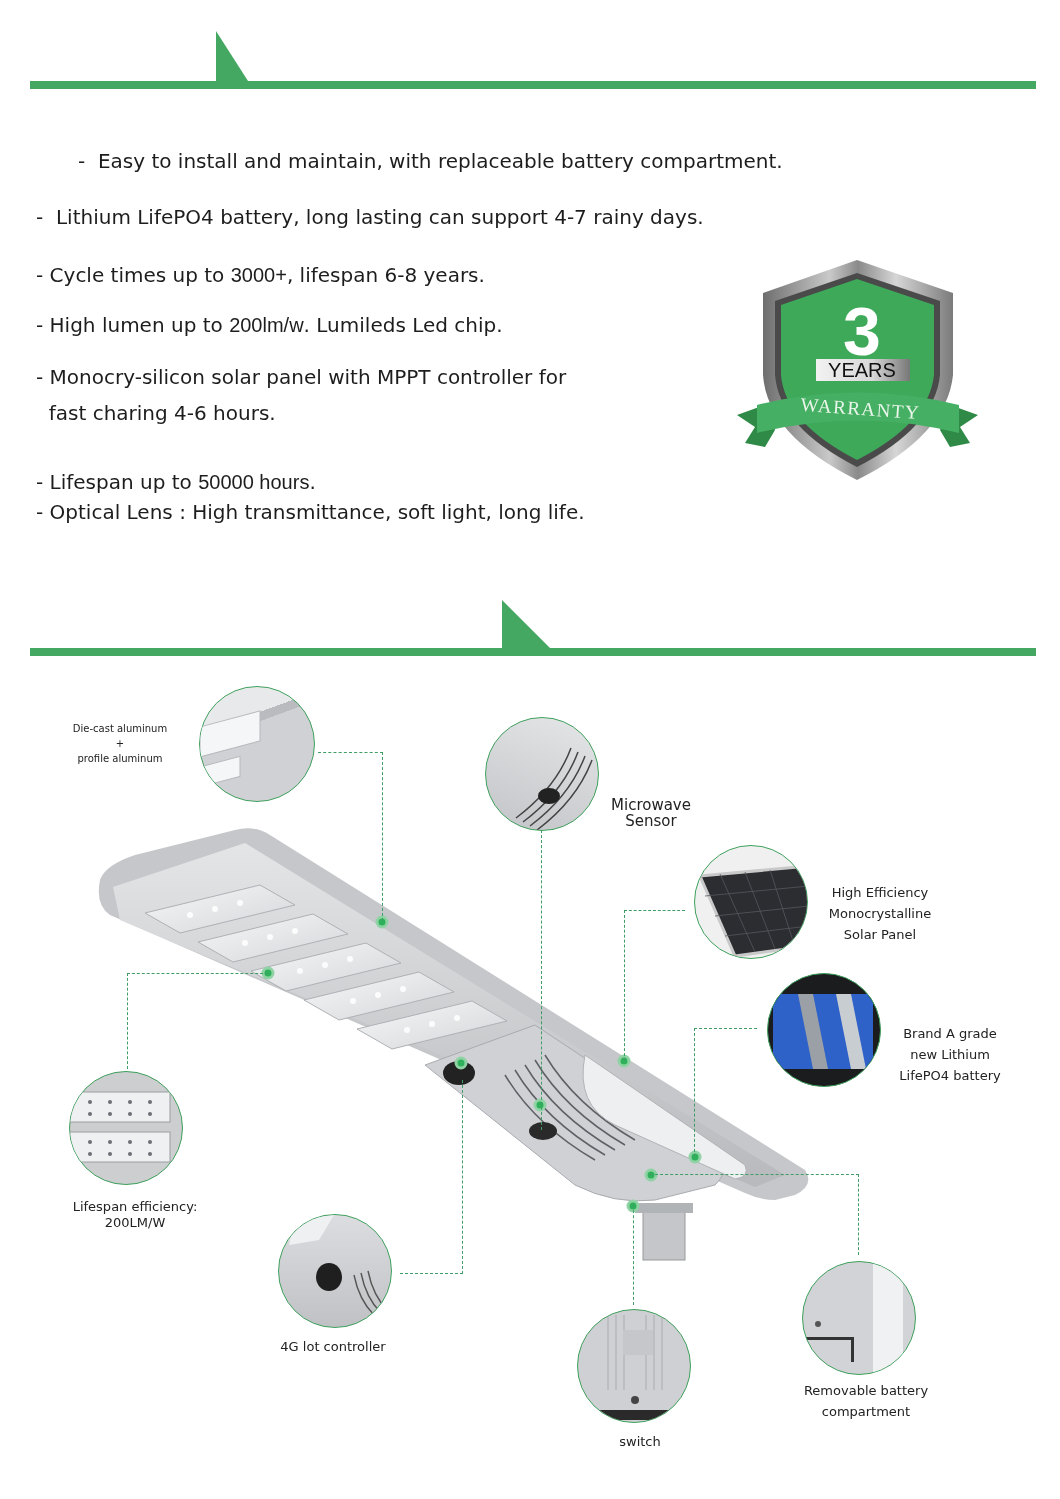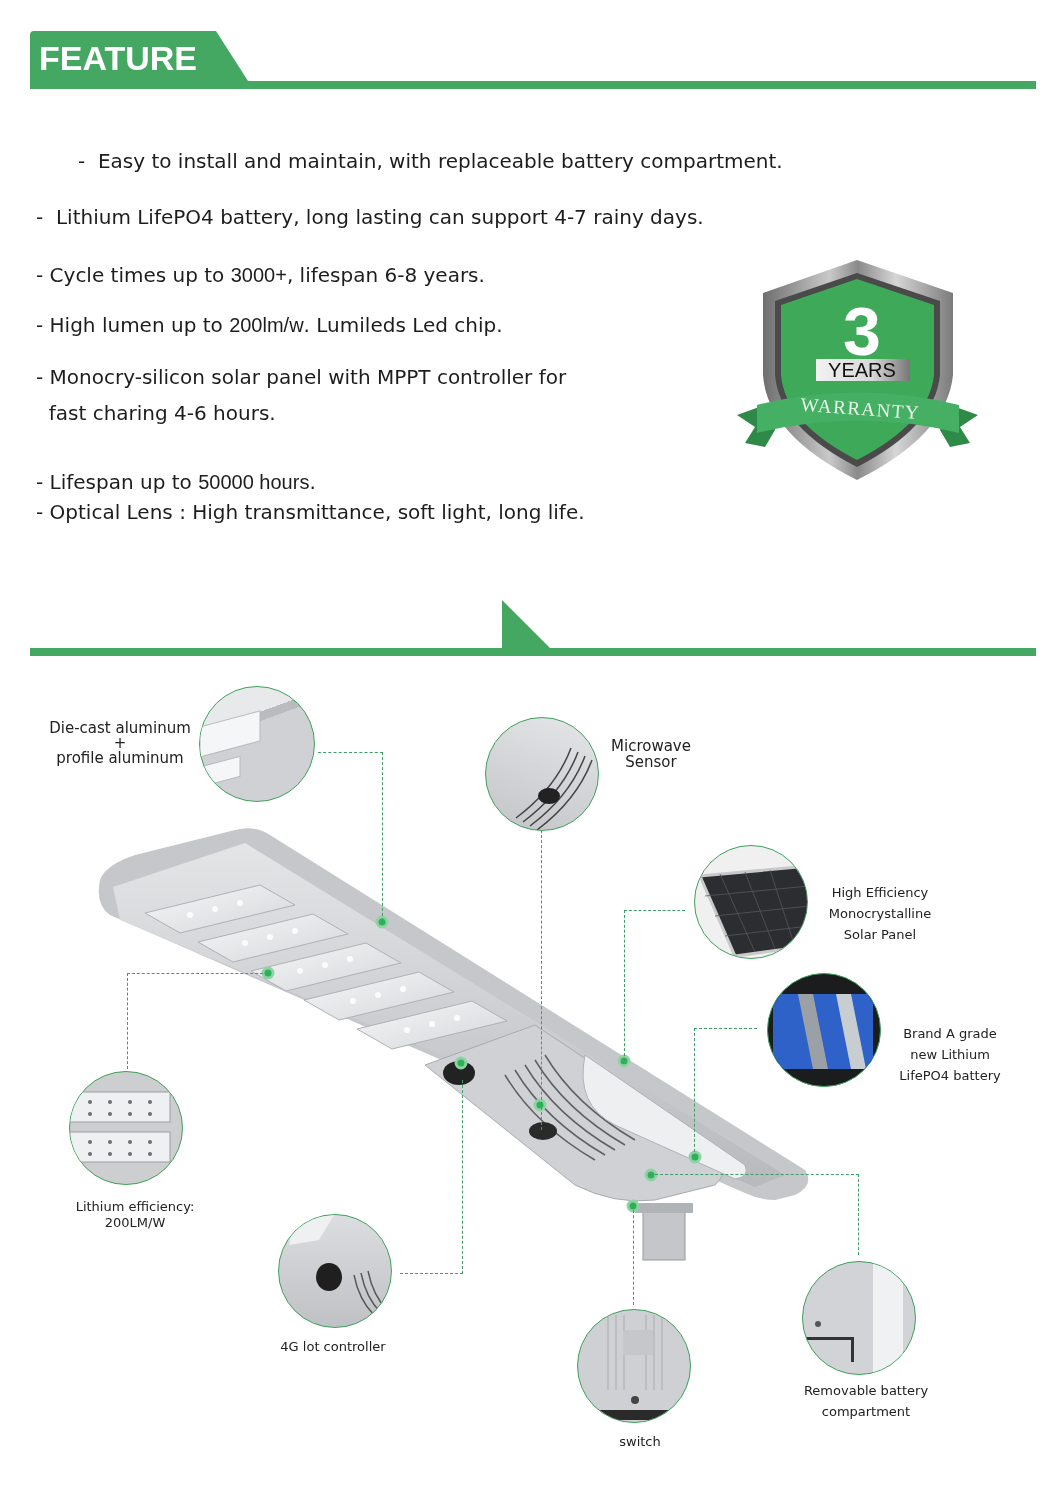--- a/index.html
+++ b/index.html
@@ -44,21 +44,20 @@
   .callout-label {
     position: absolute; text-align: center; font-size: 13px; color: #222;
     line-height: 21px; font-family: "DejaVu Sans", sans-serif; white-space: pre;
   }
   .leader { position: absolute; border-color: #3f9d66; border-style: dashed; border-width: 0; }
 </style>
 </head>
 <body>
 
 <div class="section-header" id="feature-header">
-  <div class="tab">FEATURE</div>
   <div class="tab-slant"></div>
   <div class="bar"></div>
 </div>
 
 <div>
   <div class="feature-line" style="top:149px;margin-left:42px;">-  Easy to install and maintain, with replaceable battery compartment.</div>
   <div class="feature-line" style="top:205px;">-  Lithium LifePO4 battery, long lasting can support 4-7 rainy days.</div>
   <div class="feature-line" style="top:263px;"><span>- Cycle times up to </span><span class="num">3000+</span><span>, lifespan 6-8 years.</span></div>
   <div class="feature-line" style="top:313px;"><span>- High lumen up to </span><span class="num">200lm/w</span><span>. Lumileds Led chip.</span></div>
   <div class="feature-line" style="top:365px;">- Monocry-silicon solar panel with MPPT controller for</div>
@@ -270,29 +269,29 @@
 </div>
 <div class="callout-circle" style="left:802px;top:1261px;width:114px;height:114px;background:#d2d3d6;">
   <svg width="114" height="114" viewBox="0 0 114 114">
       <rect x="70" y="0" width="30" height="114" fill="#f0f1f2"></rect>
       <rect x="0" y="75" width="50" height="3" fill="#333"></rect>
       <rect x="48" y="75" width="3" height="25" fill="#333"></rect>
       <circle cx="15" cy="62" r="3" fill="#555"></circle>
     </svg>
 </div>
 
-<div class="callout-label" style="left:40px;top:721px;width:160px;font-size:15px;line-height:15px;">Die-cast aluminum
+<div class="callout-label" style="left:40px;top:721px;width:160px;font-size:10px;line-height:15px;">Die-cast aluminum
 +
 profile aluminum</div>
-<div class="callout-label" style="left:603px;top:738px;width:96px;font-size:15px;line-height:16px;">Microwave
+<div class="callout-label" style="left:603px;top:797px;width:96px;font-size:15px;line-height:16px;">Microwave
 Sensor</div>
 <div class="callout-label" style="left:810px;top:882px;width:140px;">High Efficiency
 Monocrystalline
 Solar Panel</div>
 <div class="callout-label" style="left:884px;top:1023px;width:132px;">Brand A grade
 new Lithium
 LifePO4 battery</div>
-<div class="callout-label" style="left:50px;top:1199px;width:170px;line-height:16px;">Lithium efficiency:
+<div class="callout-label" style="left:50px;top:1199px;width:170px;line-height:16px;">Lifespan efficiency:
 200LM/W</div>
 <div class="callout-label" style="left:265px;top:1336px;width:136px;">4G lot controller</div>
 <div class="callout-label" style="left:600px;top:1431px;width:80px;">switch</div>
 <div class="callout-label" style="left:786px;top:1380px;width:160px;">Removable battery
 compartment</div>
 
 </body></html>

